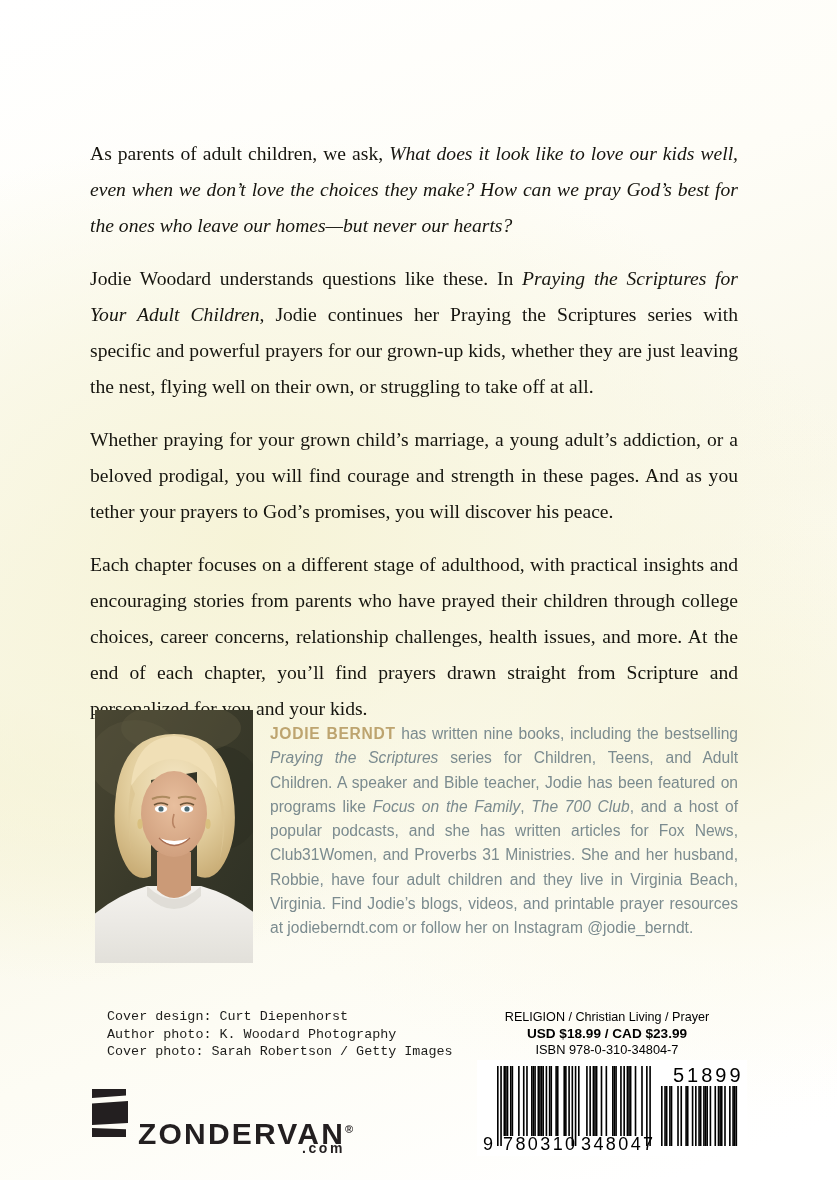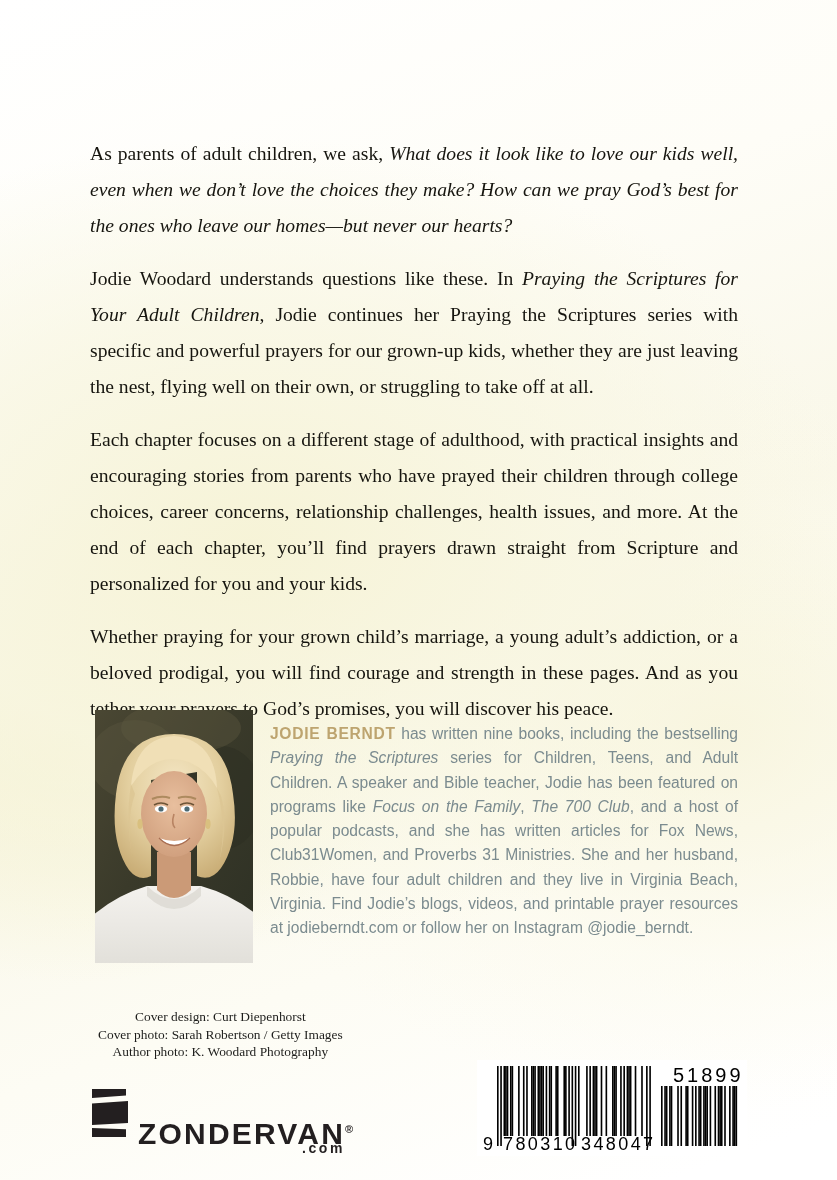--- a/index.html
+++ b/index.html
@@ -100,28 +100,27 @@
     font-weight: bold;
     color: #bda46f;
     letter-spacing: 0.7px;
   }
 
   .author-bio i { font-style: italic; }
 
   
   .credits {
     position: absolute;
-    left: 98px;
+    left: 107px;
     top: 1008px;
-    font-family: Liberation Serif, serif;
+    font-family: Liberation Mono, monospace;
     font-size: 13.4px;
     line-height: 17.6px;
     color: #1d1d1b;
     white-space: nowrap;
-    text-align: center;
   }
 
   
   .logo {
     position: absolute;
     left: 92px;
     top: 1089px;
     width: 250px;
     height: 52px;
   }
@@ -225,22 +224,22 @@
 </style>
 </head>
 <body>
 
 <div id="cover">
 
 
   <div class="blurb">
     <p><span>As parents of adult children, we ask, </span><i>What does it look like to love our kids well, even when we don’t love the choices they make? How can we pray God’s best for the ones who leave our homes—but never our hearts?</i></p>
     <p><span>Jodie Woodard understands questions like these. In </span><i>Praying the Scriptures for Your Adult Children</i><span>, Jodie continues her Praying the Scriptures series with specific and powerful prayers for our grown-up kids, whether they are just leaving the nest, flying well on their own, or struggling to take off at all.</span></p>
+    <p>Whether praying for your grown child’s marriage, a young adult’s addiction, or a beloved prodigal, you will find courage and strength in these pages. And as you tether your prayers to God’s promises, you will discover his peace.</p>
     <p>Each chapter focuses on a different stage of adulthood, with practical insights and encouraging stories from parents who have prayed their children through college choices, career concerns, relationship challenges, health issues, and more. At the end of each chapter, you’ll find prayers drawn straight from Scripture and personalized for you and your kids.</p>
-    <p>Whether praying for your grown child’s marriage, a young adult’s addiction, or a beloved prodigal, you will find courage and strength in these pages. And as you tether your prayers to God’s promises, you will discover his peace.</p>
   </div>
 
   <div class="author-block">
 
     <div class="author-photo">
       <svg width="158" height="253" viewBox="0 0 158 253" aria-hidden="true">
         <defs>
           <linearGradient id="bgGrad" x1="0" y1="0" x2="1" y2="1">
             <stop offset="0%" stop-color="#4a4733"></stop>
             <stop offset="45%" stop-color="#3a3a2a"></stop>
@@ -297,34 +296,39 @@
         <ellipse cx="113" cy="114" rx="2.6" ry="5" fill="#d9c07f"></ellipse>
       </svg>
     </div>
 
     <div class="author-bio"><span class="author-name">JODIE BERNDT</span><span> has written nine books, including the bestselling </span><i>Praying the Scriptures</i><span> series for Children, Teens, and Adult Children. A speaker and Bible teacher, Jodie has been featured on programs like </span><i>Focus on the Family</i><span>, </span><i>The 700 Club</i><span>, and a host of popular podcasts, and she has written articles for Fox News, Club31Women, and Proverbs 31 Ministries. She and her husband, Robbie, have four adult children and they live in Virginia Beach, Virginia. Find Jodie’s blogs, videos, and printable prayer resources at jodieberndt.com or follow her on Instagram @jodie_berndt.</span></div>
 
   </div>
 
   <div class="credits">
     <div>Cover design: Curt Diepenhorst</div>
+    <div>Author photo: K. Woodard Photography</div>
     <div>Cover photo: Sarah Robertson / Getty Images</div>
-    <div>Author photo: K. Woodard Photography</div>
   </div>
 
   <div class="logo">
     <div class="logo-mark">
       <span class="bar-top"></span>
       <span class="bar-mid"></span>
       <span class="bar-bottom"></span>
     </div>
     <div class="logo-word"><span>ZONDERVAN</span><sup>®</sup></div>
     <div class="logo-dotcom">.com</div>
   </div>
 
+  <div class="isbn-block">
+    <div class="bisac">RELIGION / Christian Living / Prayer</div>
+    <div class="price">USD $18.99 / CAD $23.99</div>
+    <div class="isbn">ISBN 978-0-310-34804-7</div>
+  </div>
 
   <div class="barcode-wrap">
     <svg width="270" height="96" viewBox="0 0 270 96" aria-hidden="true">
       <rect x="0" y="0" width="270" height="96" fill="#ffffff"></rect>
       <g fill="#000000" id="ean-bars">
           <rect x="20.00" y="6" width="1.62" height="80"></rect>
           <rect x="23.24" y="6" width="1.62" height="80"></rect>
           <rect x="26.48" y="6" width="1.62" height="70"></rect>
           <rect x="28.10" y="6" width="1.62" height="70"></rect>
           <rect x="29.72" y="6" width="1.62" height="70"></rect>

